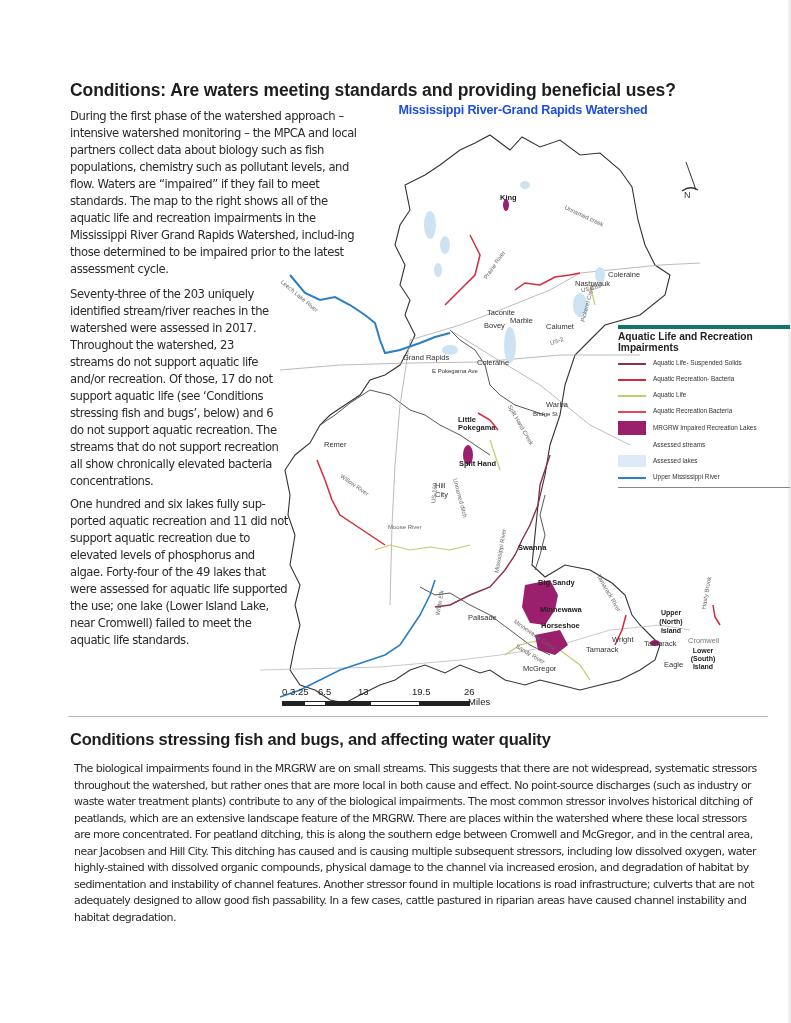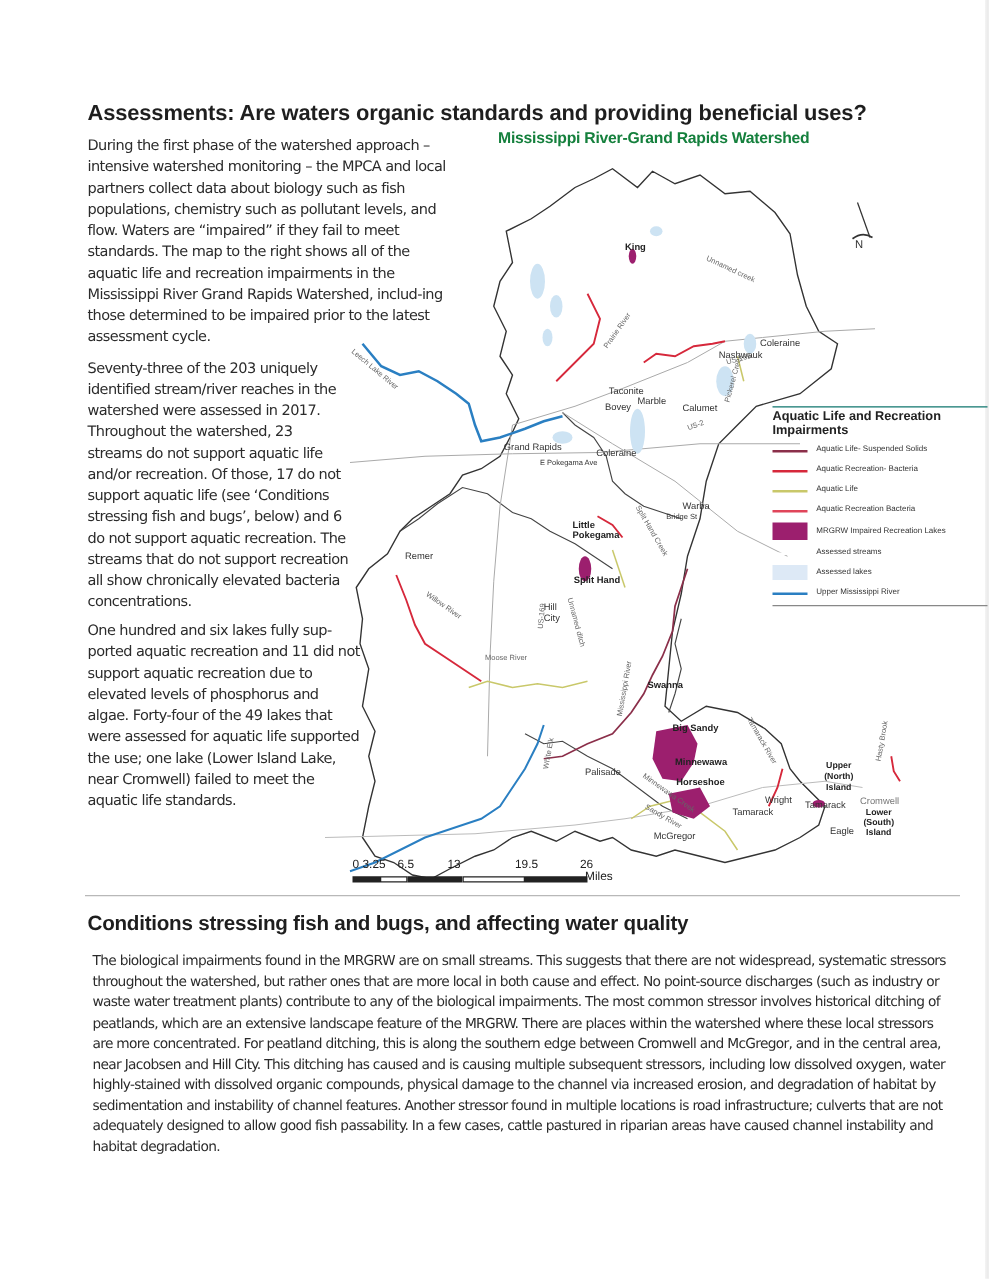--- a/index.html
+++ b/index.html
@@ -4,25 +4,25 @@
 <style>
   html, body { margin: 0; padding: 0; background: #ffffff; }
   body { width: 791px; height: 1023px; position: relative; overflow: hidden; font-family: "Liberation Sans", sans-serif; color: #2a2a2a; }
   .scan-edge { position: absolute; right: 0; top: 0; width: 3px; height: 1023px; background: linear-gradient(to right, #f4f4f4, #e8e8e8); }
   .h1 { position: absolute; left: 70px; top: 80px; font-family: "Liberation Sans", sans-serif; font-weight: bold; font-size: 17.5px; color: #1e1e1e; letter-spacing: -0.1px; white-space: nowrap; }
   .col-text { position: absolute; left: 70px; width: 300px; font-family: "DejaVu Sans", sans-serif; font-size: 11.6px; line-height: 17px; color: #2b2b2b; letter-spacing: -0.45px; }
   .col-text p { margin: 0; }
   .p1 { top: 108px; width: 300px; }
   .p2 { top: 286px; width: 210px; }
   .p3 { top: 496px; width: 220px; }
-  .map-title { position: absolute; left: 378px; top: 103px; width: 290px; text-align: center; font-weight: bold; font-size: 12.6px; line-height: 14px; color: #15803d; letter-spacing: -0.2px; }
+  .map-title { position: absolute; left: 378px; top: 103px; width: 290px; text-align: center; font-weight: bold; font-size: 12.6px; line-height: 14px; color: #1d4ed8; letter-spacing: -0.2px; }
   .map { position: absolute; left: 260px; top: 125px; width: 530px; height: 590px; }
   .map svg { width: 100%; height: 100%; }
   .legend { position: absolute; left: 618px; top: 325px; width: 172px; }
-  .legend-title { font-weight: bold; font-size: 10.2px; line-height: 11px; color: #222; border-top: 1px solid #0f766e; padding-top: 2px; }
+  .legend-title { font-weight: bold; font-size: 10.2px; line-height: 11px; color: #222; border-top: 4px solid #0f766e; padding-top: 2px; }
   .legend-item { display: flex; align-items: center; margin-top: 4px; min-height: 11px; }
   .legend-swatch { width: 28px; height: 12px; margin-right: 7px; position: relative; flex: 0 0 28px; }
   .legend-swatch .ln { position: absolute; left: 0; right: 0; top: 6px; height: 1.5px; }
   .legend-label { font-size: 6.4px; line-height: 8px; color: #333; }
   .legend-bottom { border-top: 1px solid #888; margin-top: 4px; }
   .north { position: absolute; left: 676px; top: 160px; width: 30px; height: 45px; }
   .north-label { position: absolute; left: 684px; top: 190px; font-size: 9px; color: #333; }
   .scalebar { position: absolute; left: 282px; top: 686px; width: 190px; height: 22px; }
   .scale-label { position: absolute; top: 0; font-size: 9.5px; color: #222; }
   .scale-bar { position: absolute; top: 15px; height: 5px; }
@@ -33,21 +33,21 @@
   .body-text p { margin: 0; }
   .place { position: absolute; font-size: 7.5px; color: #333; white-space: nowrap; }
   .place.bold { font-weight: bold; color: #222; }
   .river-lbl { position: absolute; font-size: 6px; color: #666; white-space: nowrap; }
 </style>
 </head>
 <body>
 
 <div class="scan-edge"></div>
 
-<div class="h1">Assessments: Are waters organic standards and providing beneficial uses?</div>
+<div class="h1">Conditions: Are waters meeting standards and providing beneficial uses?</div>
 
 <div class="col-text p1">
     <p>During the first phase of the watershed approach – intensive watershed monitoring – the MPCA and local partners collect data about biology such as fish populations, chemistry such as pollutant levels, and flow. Waters are “impaired” if they fail to meet standards. The map to the right shows  all of  the aquatic life and recreation impairments in the Mississippi River Grand Rapids Watershed, includ-ing those determined to be impaired prior to the latest assessment cycle.</p>
   </div>
 <div class="col-text p2">
     <p>Seventy-three of the 203 uniquely identified stream/river reaches in the watershed were assessed in 2017. Throughout the watershed, 23 streams do not support aquatic life and/or recreation. Of those, 17 do not support aquatic life (see ‘Conditions stressing fish and bugs’, below) and 6 do not support aquatic recreation. The streams that do not support recreation all show chronically elevated bacteria concentrations.</p>
   </div>
 <div class="col-text p3">
     <p>One hundred and six lakes fully sup-ported aquatic recreation and 11 did not support aquatic recreation due to elevated levels of phosphorus and algae. Forty-four of the 49 lakes that were assessed for aquatic life supported the use; one lake (Lower Island Lake, near Cromwell) failed to meet the aquatic life standards.</p>
   </div>

